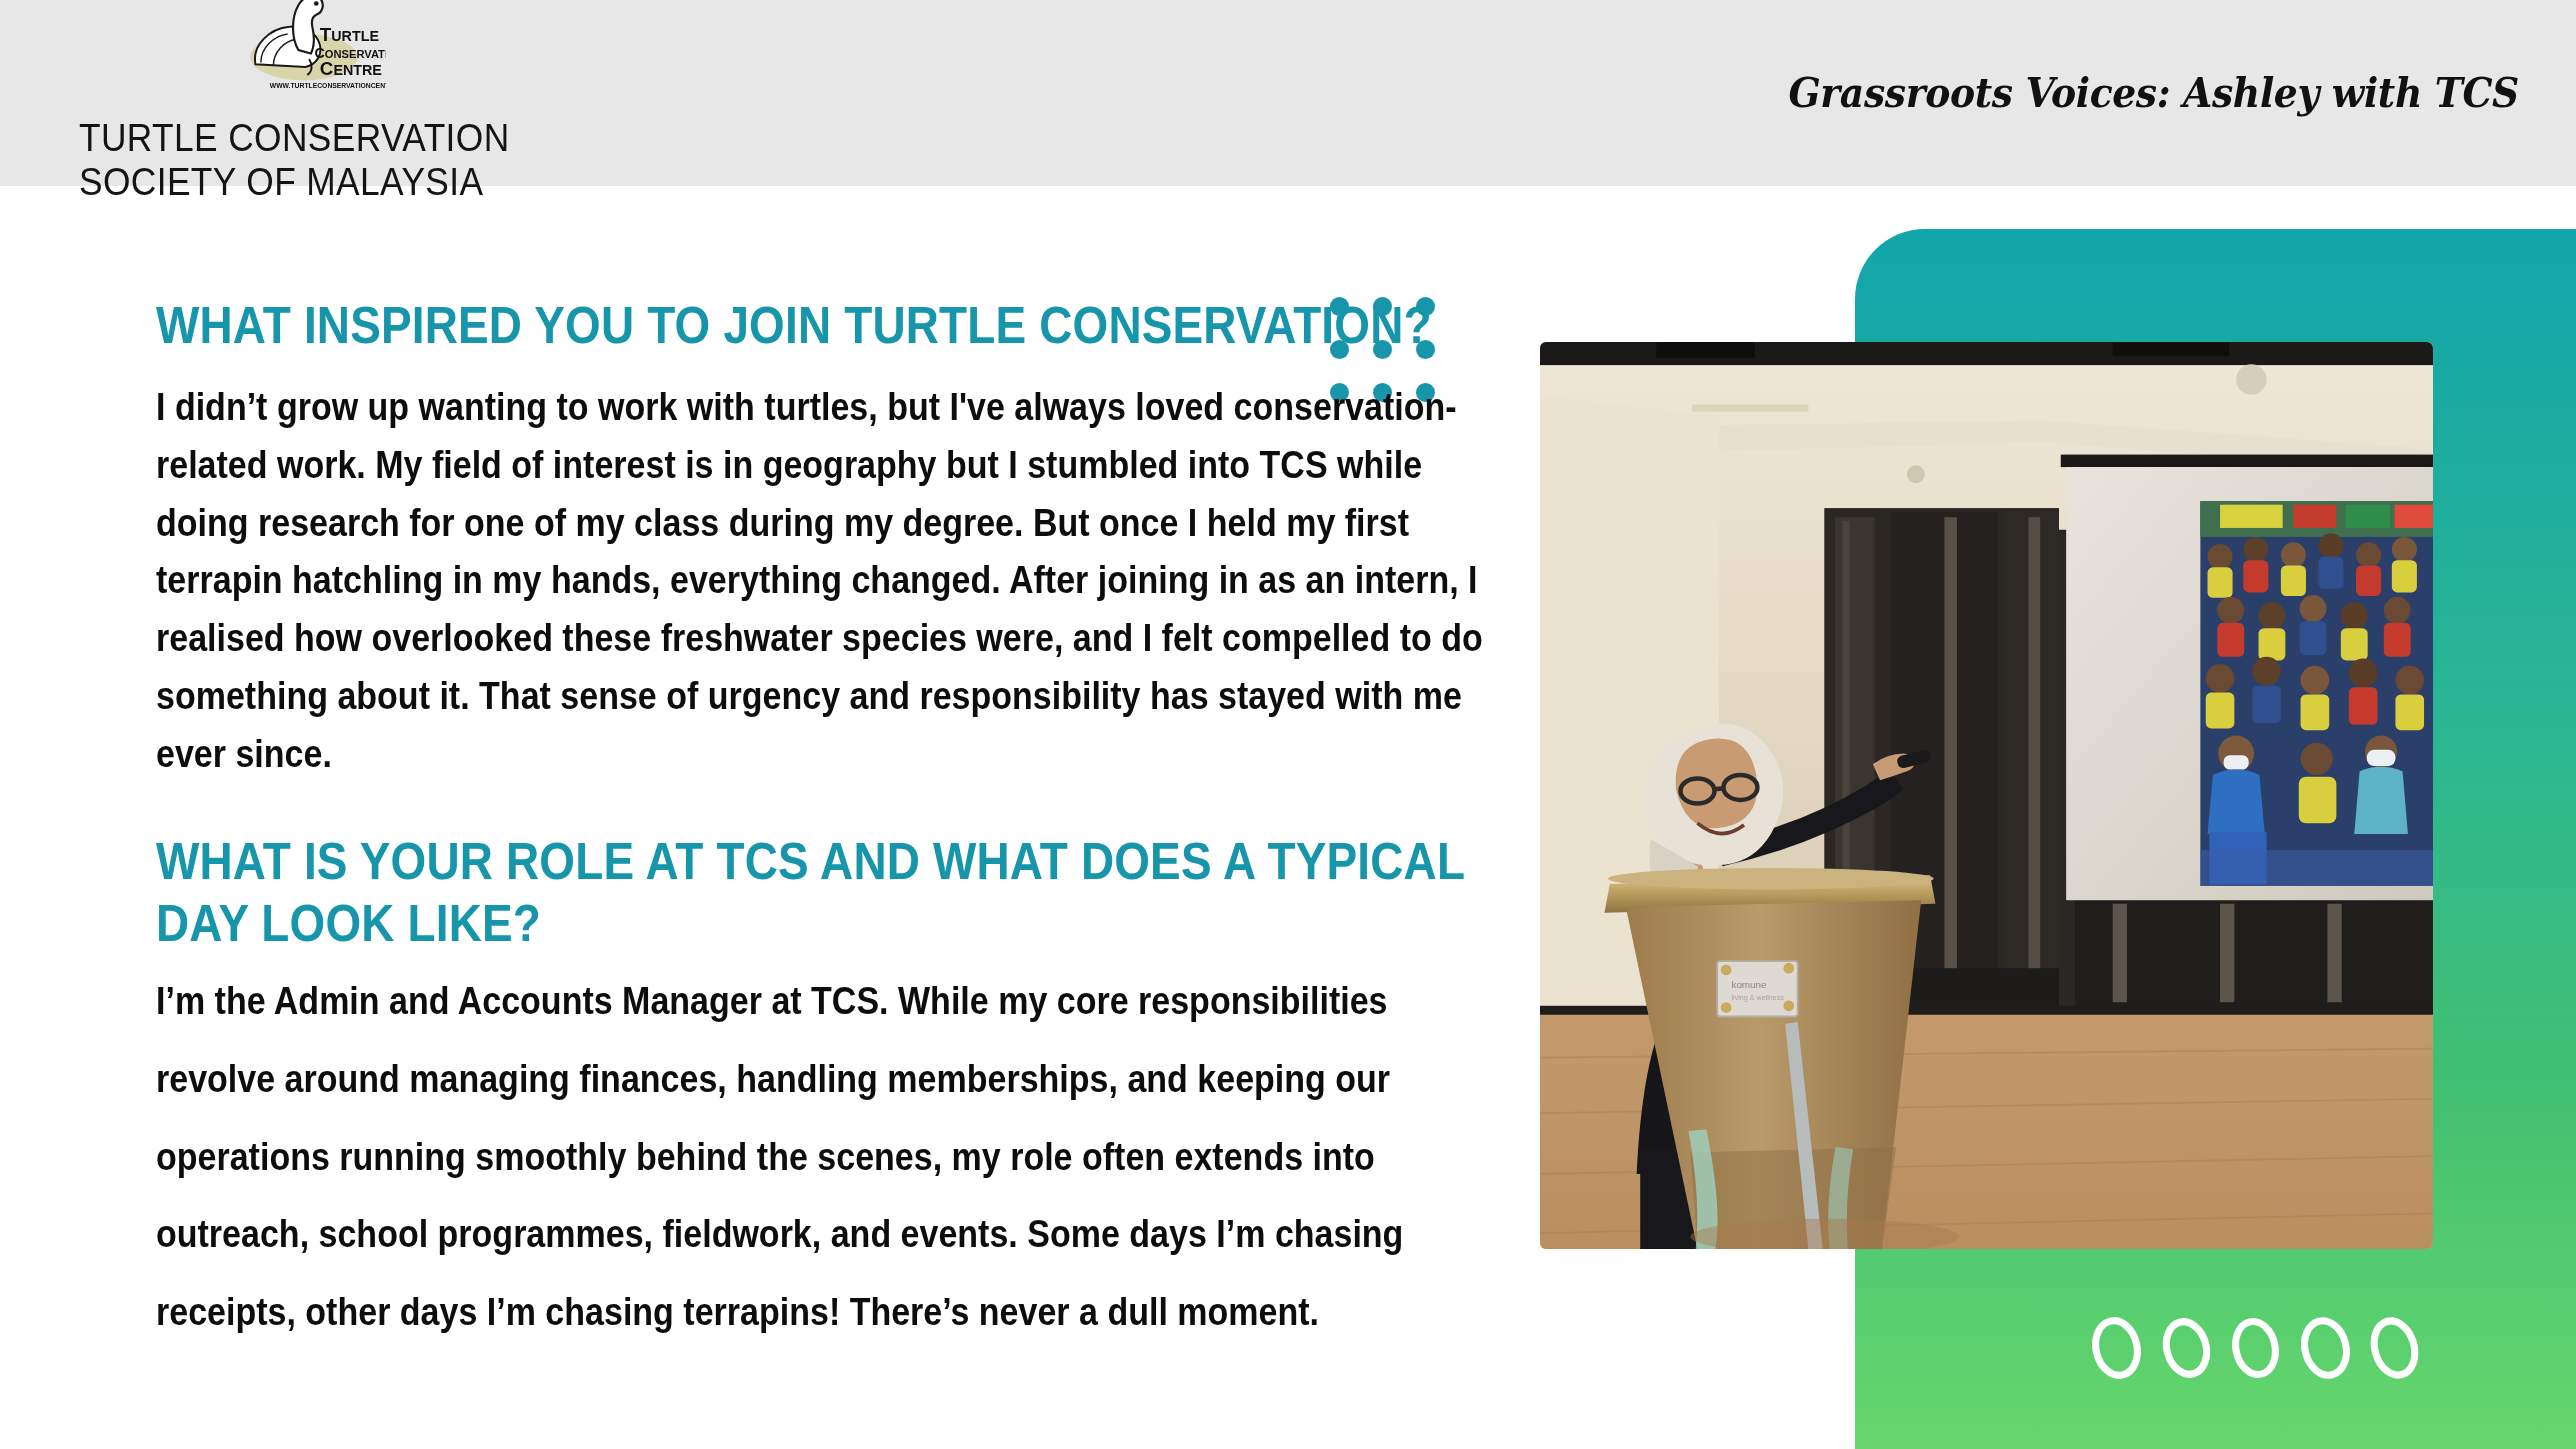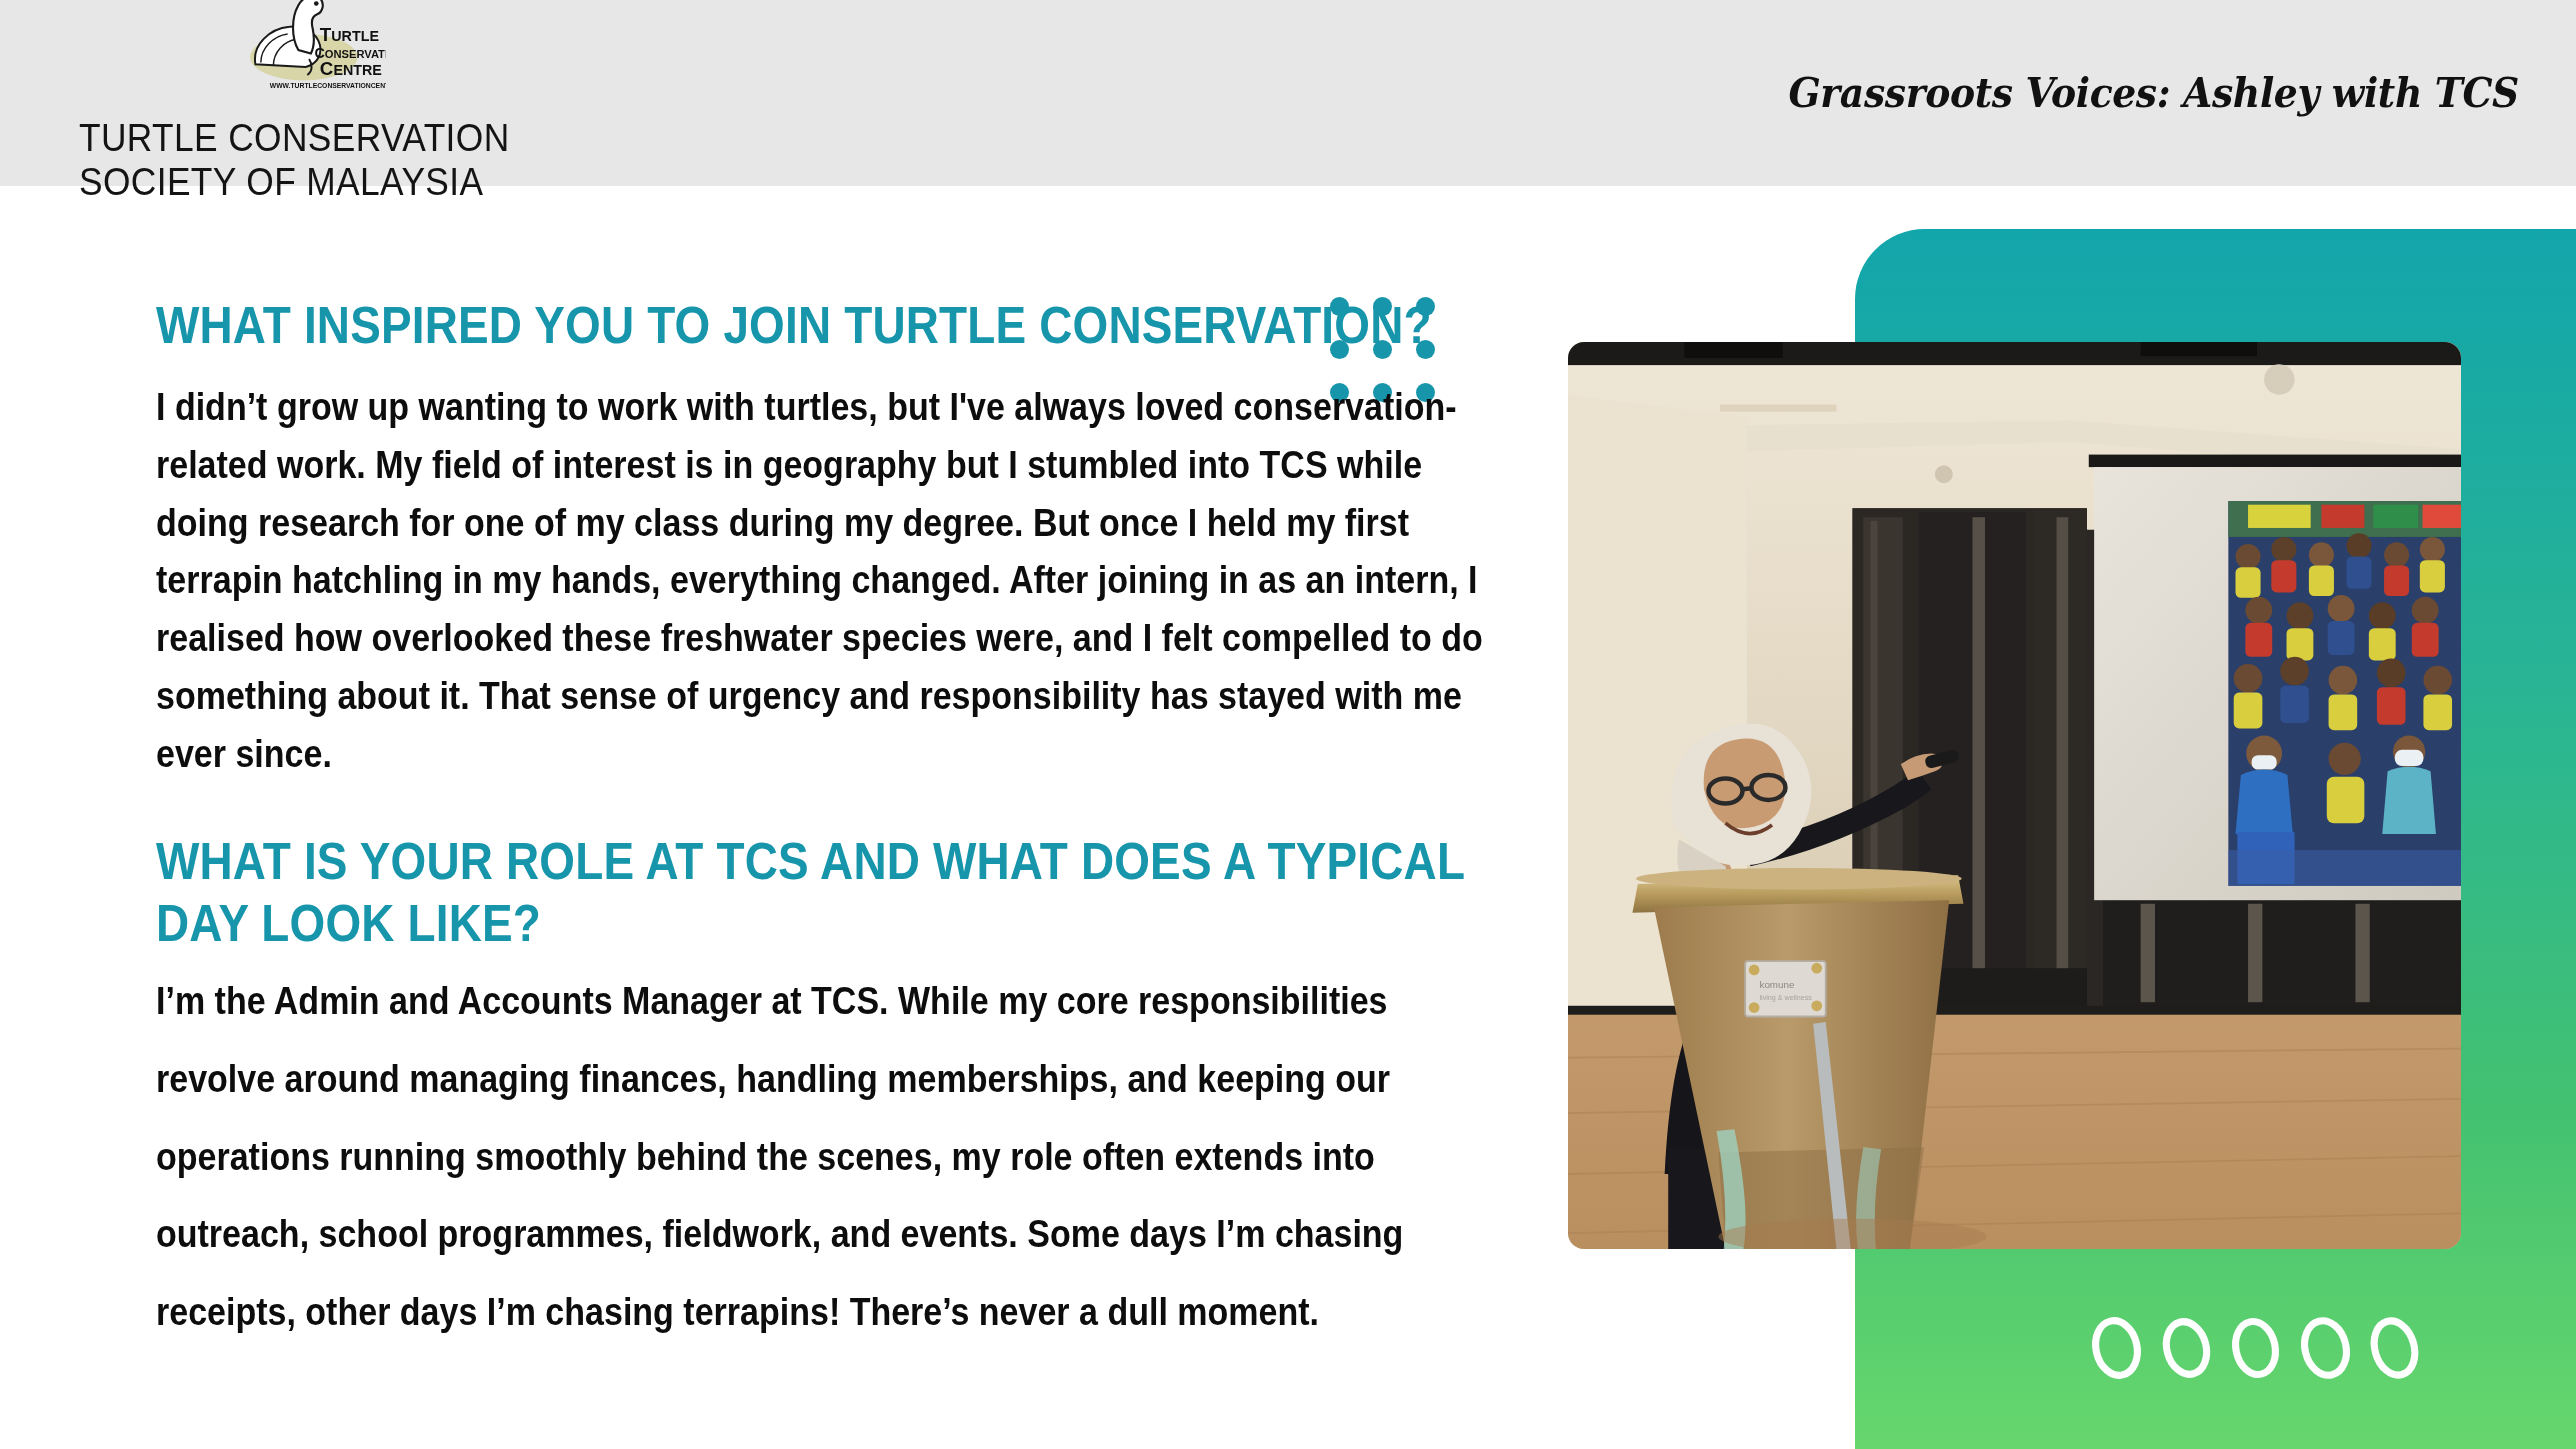--- a/index.html
+++ b/index.html
@@ -59,24 +59,23 @@
     position:absolute; left:233px; top:1084px;
     display:flex; gap:12.5px; align-items:center;
   }
   .circles-row svg{ display:block; }
 
   
   .photo-card{
     position:absolute;
     left:1540px; top:342px;
     width:893px; height:907px;
-    border-radius:16px;
+    border-radius:6px;
     overflow:hidden;
     background:#cfc6b2;
-    margin-left:28px;
   }
   .photo-card svg{ display:block; width:100%; height:100%; }
 
   
   .content{
     position:absolute;
     left:145px; top:295px;
     width:1342px;
     margin-left:11px;
   }

